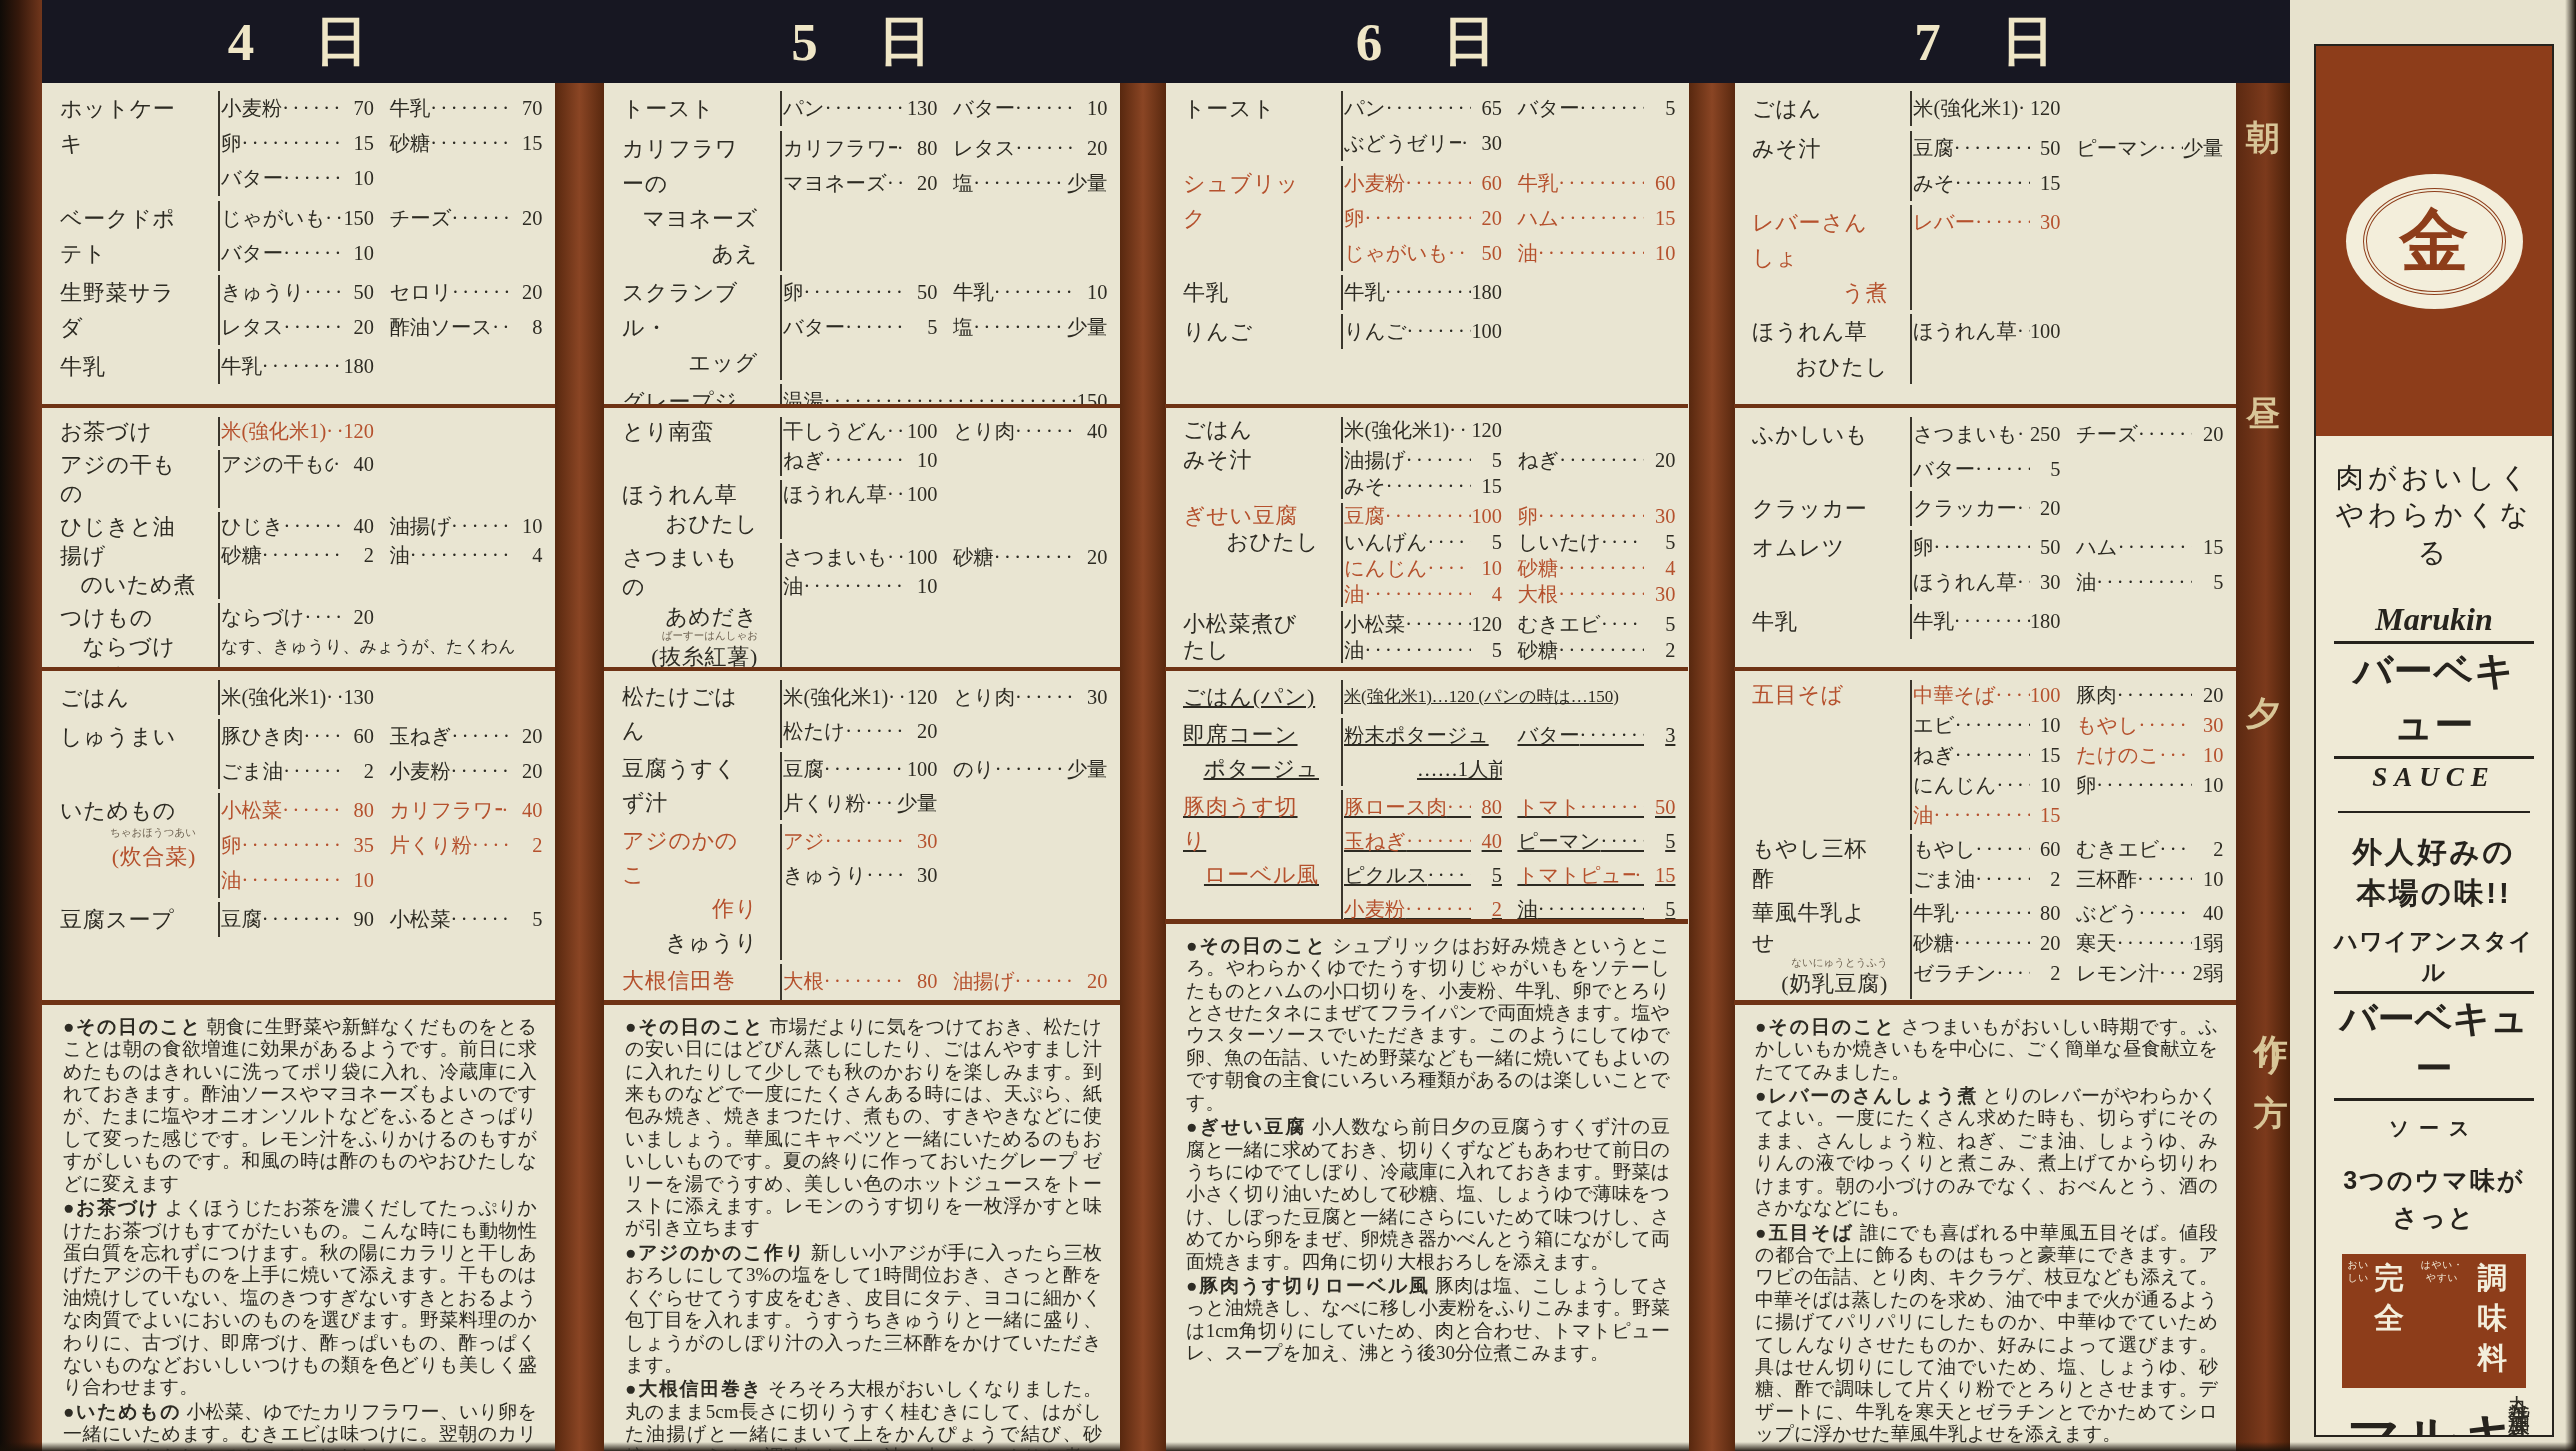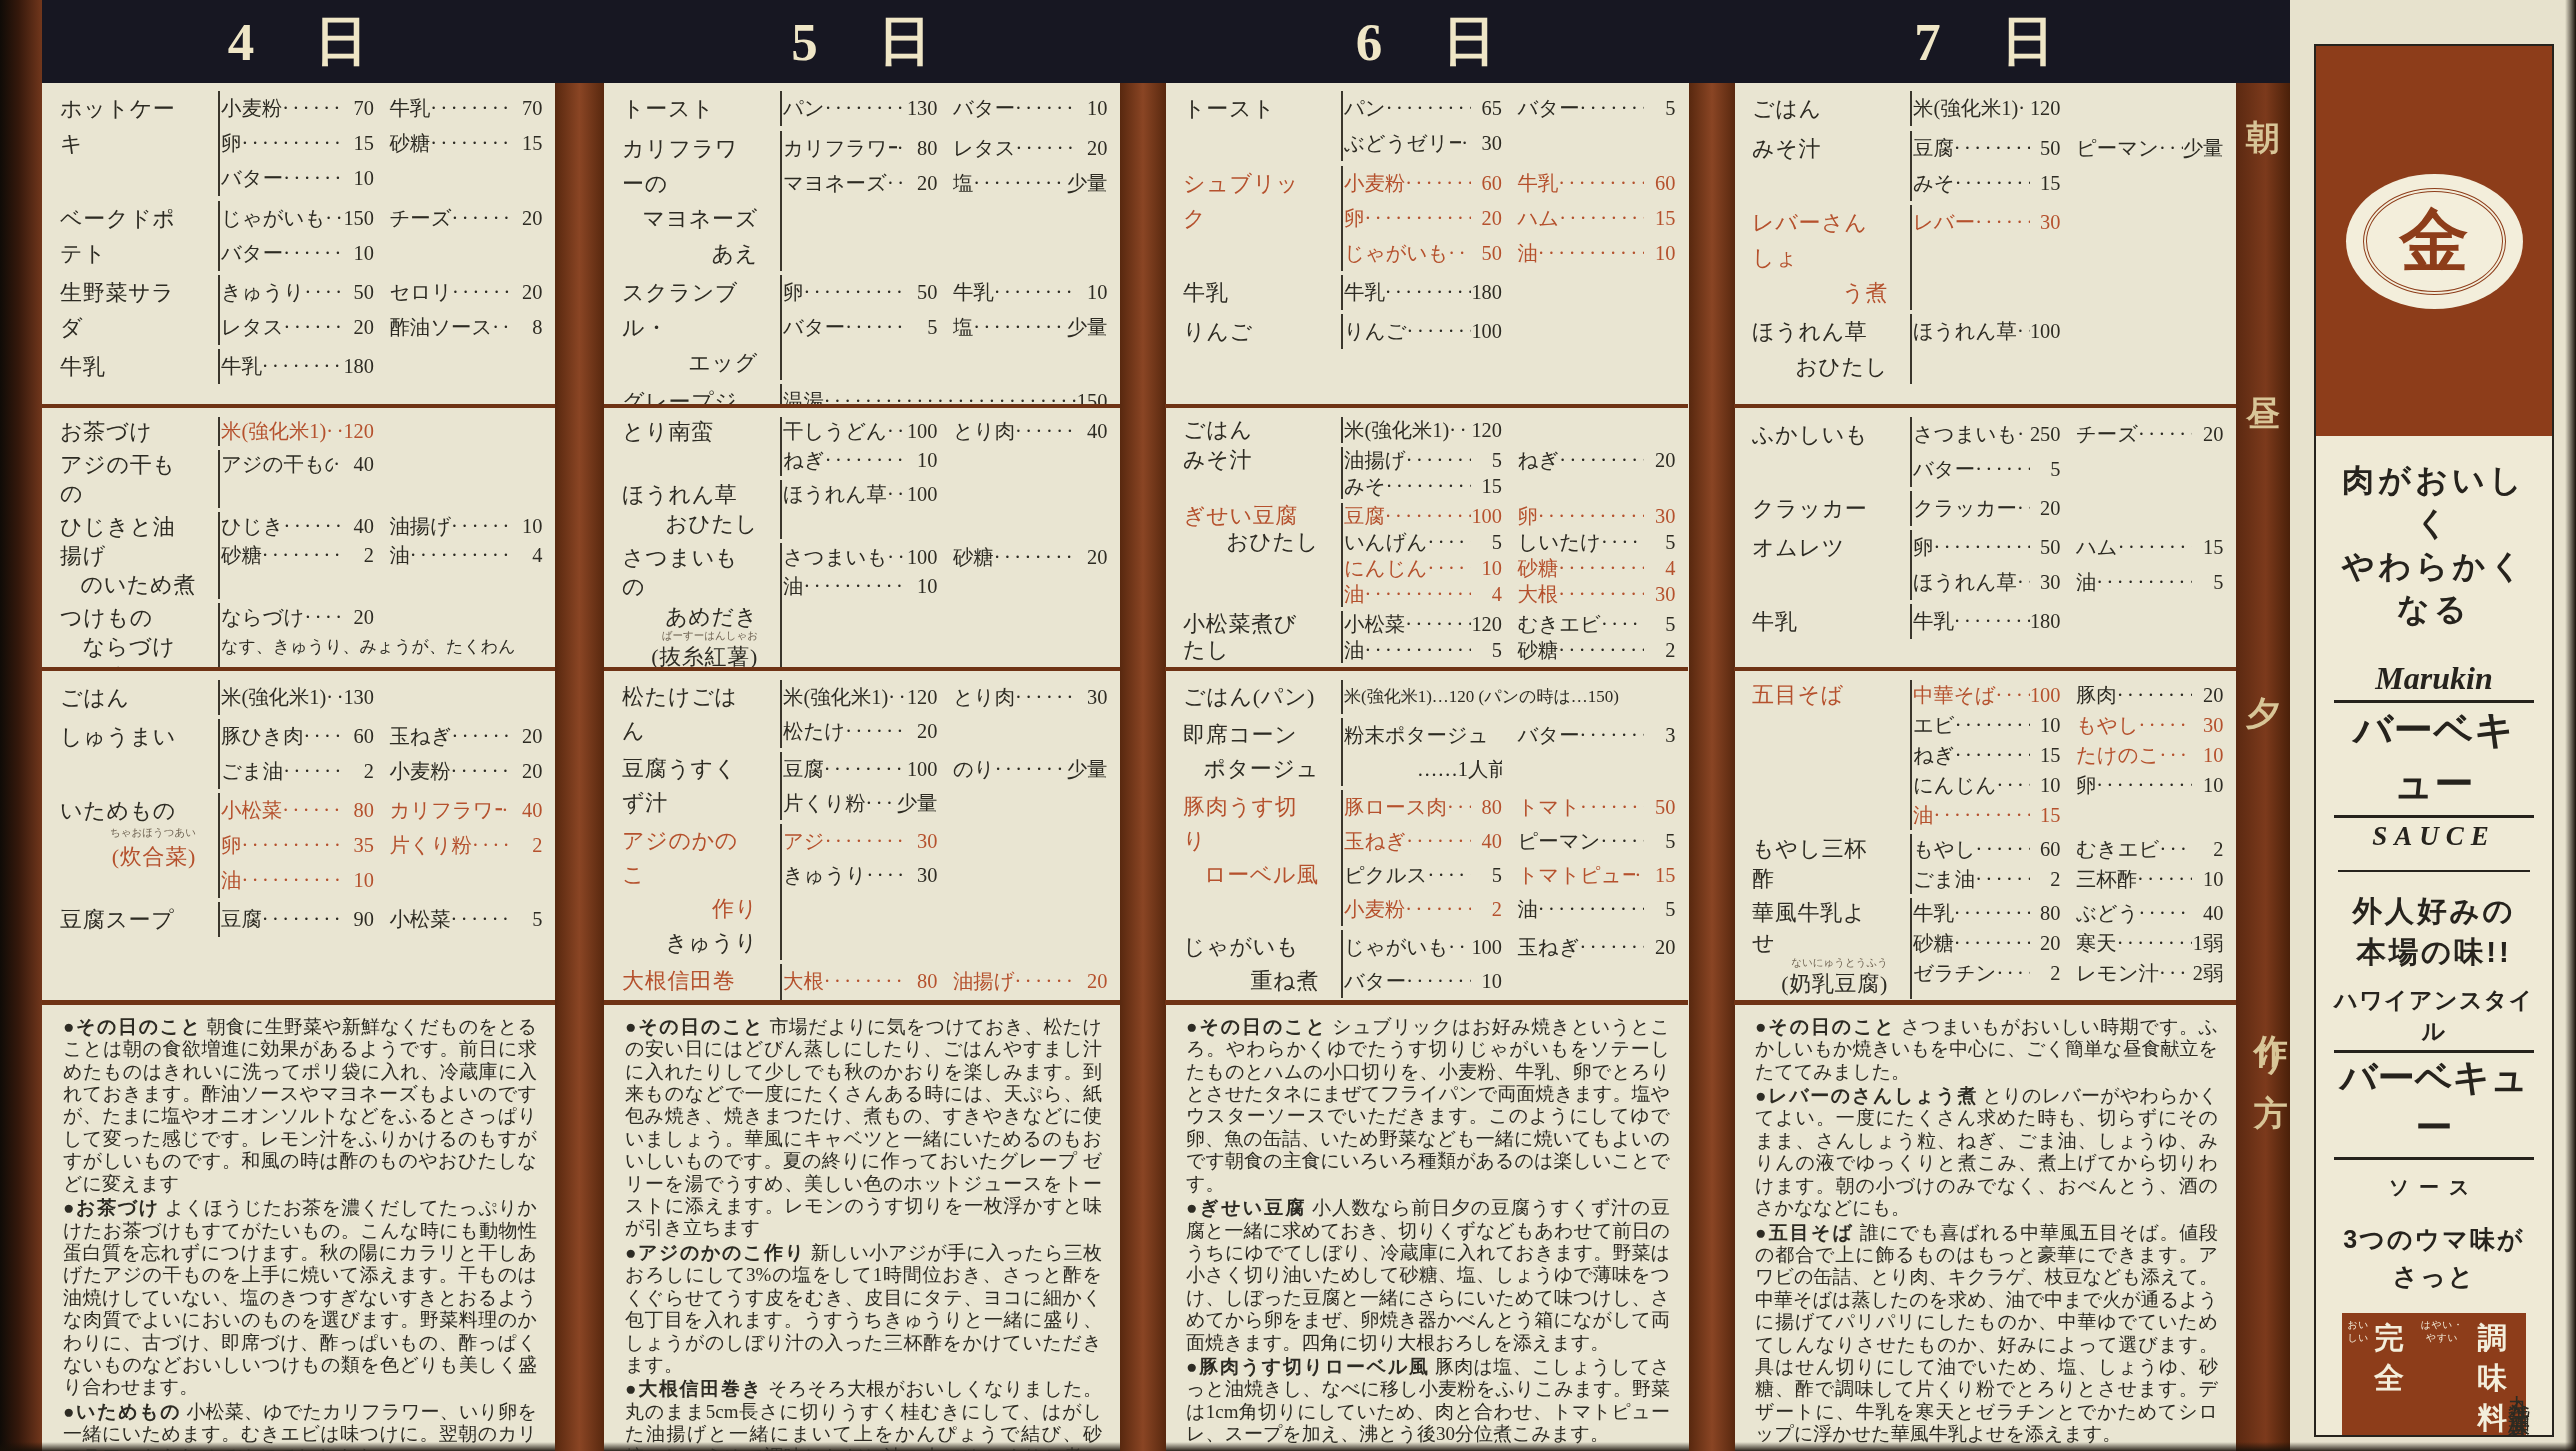--- a/index.html
+++ b/index.html
@@ -53,21 +53,21 @@
 
 .ad-wrap{position:absolute;left:2290px;top:0;width:286px;height:100%;background:#e7e2cd}
 .ad{position:absolute;left:24px;top:44px;width:240px;bottom:15.4px;background:#efead6;
   border:2.1px solid #26231d;overflow:hidden}
 .ad-logo{height:390px;background:#8d3d1a;display:flex;align-items:center;justify-content:center}
 .ellipse{width:177px;height:135px;background:#f3eedb;border-radius:50%;
   display:flex;align-items:center;justify-content:center}
 .ellipse-in{width:143px;height:107px;border:4.2px double #8d3d1a;border-radius:50%;
   display:flex;align-items:center;justify-content:center;font-size:69px;font-weight:900;color:#8d3d1a}
 .ad-body{padding:22.5px 14px 0;text-align:center;font-family:"Liberation Sans",sans-serif;color:#26231d}
-.h1{font-size:32px;font-weight:700;letter-spacing:4.2px;line-height:1.35}
+.h1{font-size:28px;font-weight:400;letter-spacing:4.2px;line-height:1.35}
 .script{font-family:Liberation Serif, serif;font-style:italic;font-weight:700;font-size:32px;margin-top:29px}
 .prod{font-size:39px;font-weight:900;border-top:3.5px solid #26231d;border-bottom:3.5px solid #26231d;
   padding:0 0 4.2px;margin:2.8px 4.2px;letter-spacing:0.7px}
 .sub{font-style:italic;font-weight:900;font-size:27px;letter-spacing:7px;font-family:"Liberation Serif",serif}
 .hr{height:2.1px;background:#26231d;margin:18px 8.4px}
 .h2{font-size:29.5px;font-weight:700;letter-spacing:2.8px;line-height:1.4}
 .h3{font-size:23px;font-weight:700;letter-spacing:1.4px;margin-top:12.6px}
 .prod2{font-size:37px;font-weight:900;border-top:3.5px solid #26231d;border-bottom:3.5px solid #26231d;
   padding:0 0 4.2px;margin:2.8px 4.2px}
 .sub2{font-size:20px;font-weight:900;letter-spacing:9.8px;margin-top:14px}
@@ -985,21 +985,21 @@
               <span class="ing">
                 <span class="n">砂糖</span>
                 <span class="ld"></span>
                 <span class="v">2</span>
               </span>
             </div>
           </div>
         </div>
       </div>
       <div class="rule"></div>
-      <div class="meal" style="height: 329px; --rh: 34px;">
+      <div class="meal" style="height: 248px; text-decoration: underline; --rh: 34px;">
         <div class="dish">
           <div class="dlabel">
             <div class="dline"><span>ごはん(パン)</span></div>
           </div>
           <div class="dings">
             <div class="irow">
               <span class="ing full small plain">米(強化米1)…120 (パンの時は…150)</span>
             </div>
           </div>
         </div>

